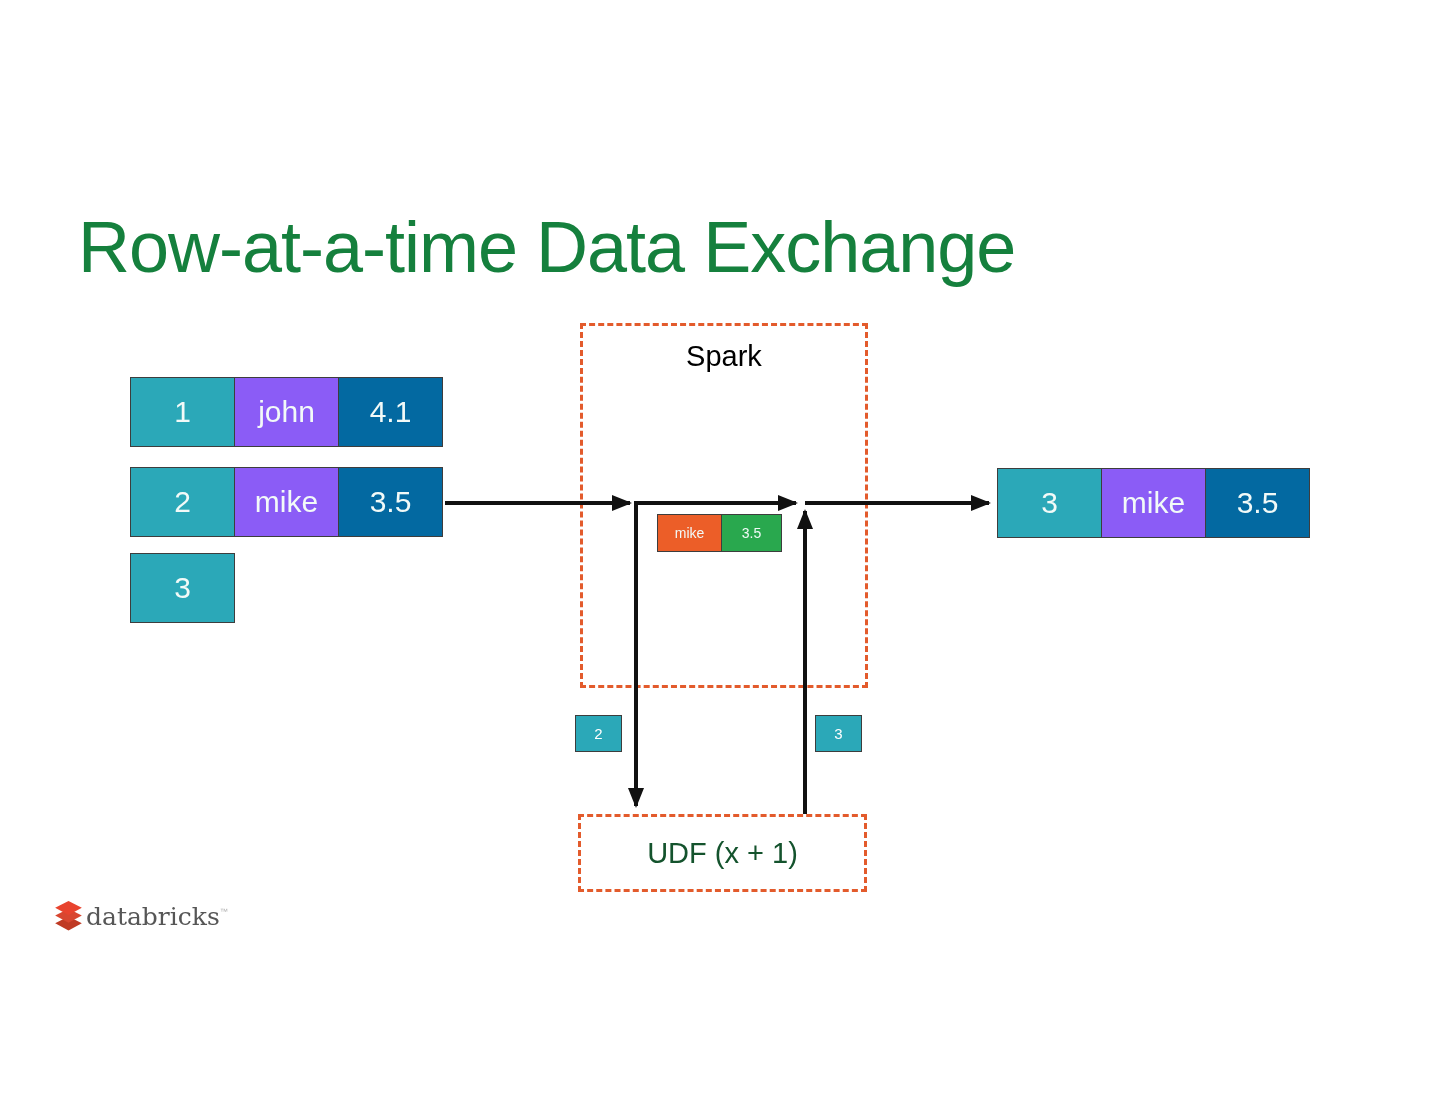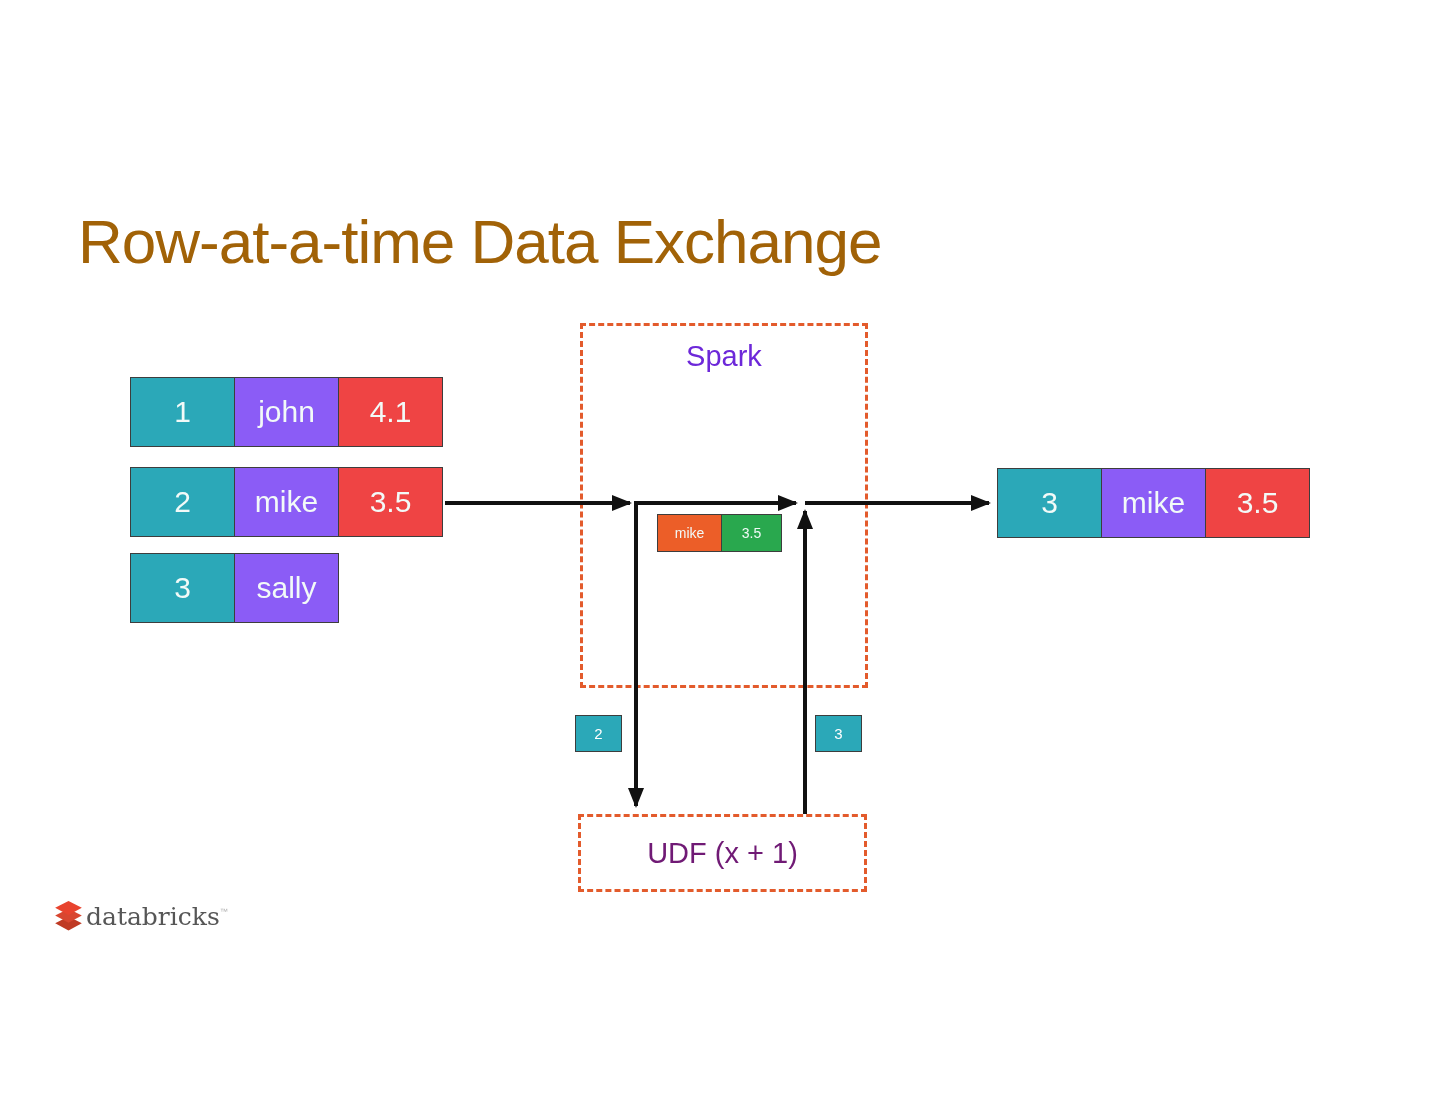--- a/index.html
+++ b/index.html
@@ -3,58 +3,58 @@
 <meta charset="utf-8">
 <style>
   * { margin:0; padding:0; box-sizing:border-box; }
   body { background:#ffffff; font-family:"Liberation Sans", sans-serif; }
   .slide {
     position:relative; width:1440px; height:1114px;
     background:#ffffff; overflow:hidden;
   }
   .slide-title {
     position:absolute; left:78px; top:206px;
-    font-size:62px; font-weight:300; letter-spacing:-1px;
-    color:#a16207; white-space:nowrap;
+    font-size:72px; font-weight:300; letter-spacing:-1px;
+    color:#15803d; white-space:nowrap;
   }
   
   .data-row { position:absolute; display:flex; }
   .cell {
     width:105px; height:70px; border:1px solid #3d3d3d;
     display:flex; align-items:center; justify-content:center;
     font-size:30px; font-weight:300; color:#f2faf8;
   }
   .cell + .cell { margin-left:-1px; }
   .cell.teal   { background:#2BA8B8; }
   .cell.orange { background:#8b5cf6; }
-  .cell.green  { background:#ef4444; }
+  .cell.green  { background:#0369a1; }
   .row-input-1 { left:130px; top:377px; }
   .row-input-2 { left:130px; top:467px; }
   .row-input-3 { left:130px; top:553px; }
   .row-output  { left:997px; top:468px; }
   
   .mini-row { position:absolute; left:657px; top:514px; display:flex; }
   .mini-cell {
     height:38px; border:1px solid #3d3d3d;
     display:flex; align-items:center; justify-content:center;
     font-size:14px; color:#f2faf8;
   }
   .mini-cell + .mini-cell { margin-left:-1px; }
   .mini-cell.orange { width:65px; background:#EC5E28; }
   .mini-cell.green  { width:61px; background:#29A84E; }
   
   .dashed-box { position:absolute; border:3px dashed #E35B2C; background:transparent; }
   .spark-box { left:580px; top:323px; width:288px; height:365px; }
   .spark-label {
     position:absolute; top:14px; left:0; width:100%;
-    text-align:center; font-size:29px; color:#6d28d9;
+    text-align:center; font-size:29px; color:#000000;
   }
   .udf-box { left:578px; top:814px; width:289px; height:78px;
     display:flex; align-items:center; justify-content:center; }
-  .udf-label { font-size:29px; color:#701a75; }
+  .udf-label { font-size:29px; color:#14532d; }
   
   .badge {
     position:absolute; width:47px; height:37px;
     background:#2BA8B8; border:1px solid #3d3d3d;
     display:flex; align-items:center; justify-content:center;
     font-size:15px; color:#ffffff;
   }
   .badge-2 { left:575px; top:715px; }
   .badge-3 { left:815px; top:715px; }
   
@@ -79,21 +79,20 @@
     <div class="cell orange">john</div>
     <div class="cell green">4.1</div>
   </div>
   <div class="data-row row-input-2">
     <div class="cell teal">2</div>
     <div class="cell orange">mike</div>
     <div class="cell green">3.5</div>
   </div>
   <div class="data-row row-input-3">
     <div class="cell teal">3</div>
-    <div class="cell orange">sally</div>
   </div>
 
   <div class="dashed-box spark-box">
     <div class="spark-label">Spark</div>
   </div>
 
   <div class="mini-row">
     <div class="mini-cell orange">mike</div>
     <div class="mini-cell green">3.5</div>
   </div>

